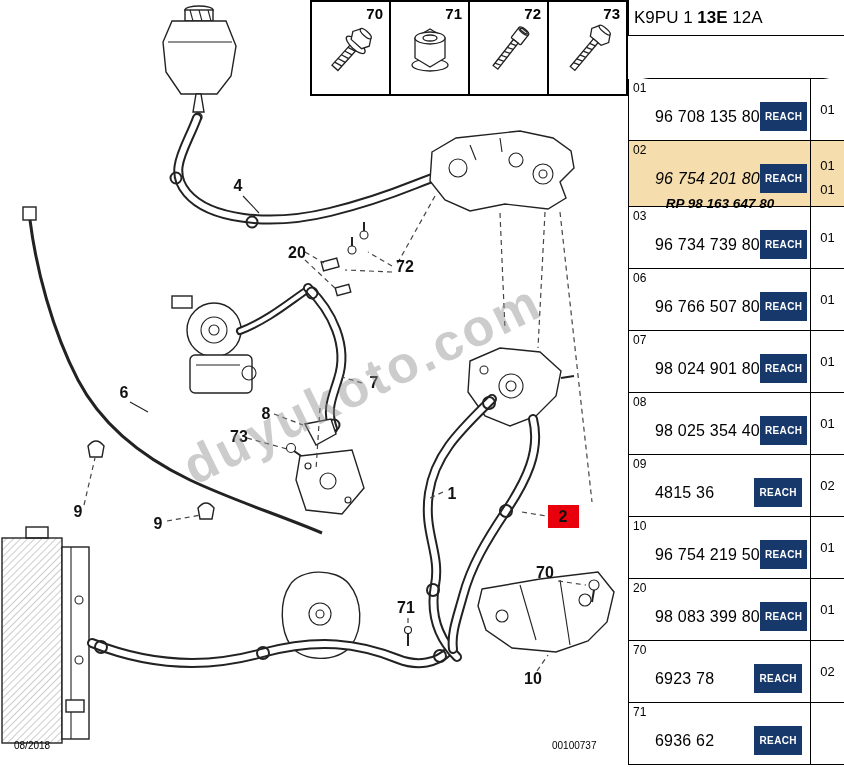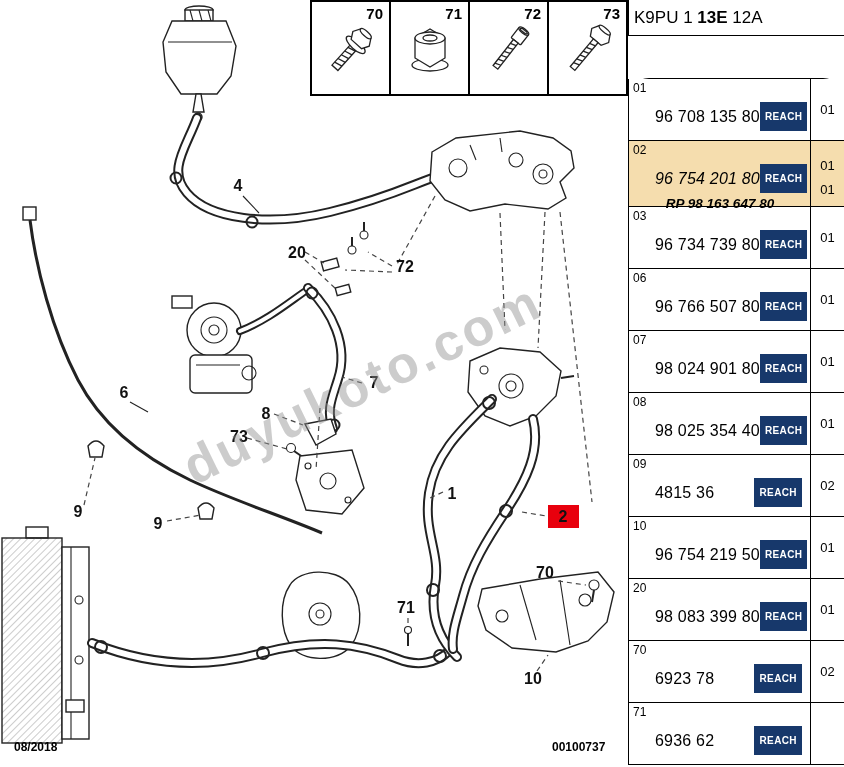--- a/index.html
+++ b/index.html
@@ -3,21 +3,21 @@
 <meta charset="utf-8">
 <style>
   *{margin:0;padding:0;box-sizing:border-box;}
   html,body{width:844px;height:767px;overflow:hidden;background:#fff;
     font-family:"Liberation Sans",sans-serif;color:#000;}
   #stage{position:relative;width:844px;height:767px;background:#fff;}
 
   
   #diagram-area{position:absolute;left:0;top:0;width:628px;height:767px;}
   #diagram-svg{position:absolute;left:0;top:0;}
-  .bottom-label{position:absolute;font-size:12px;font-weight:bold;}
+  .bottom-label{position:absolute;font-size:10px;font-weight:normal;}
   #date-label{left:14px;top:740px;}
   #doc-label{left:552px;top:740px;text-align:right;}
 
   .outline{fill:#fff;stroke:#222;stroke-width:1.4;}
   .thin{fill:none;stroke:#222;stroke-width:1.1;}
   .dash{fill:none;stroke:#444;stroke-width:1.2;stroke-dasharray:5 4;}
   .hose-o{fill:none;stroke:#222;stroke-width:10;stroke-linecap:round;}
   .hose-i{fill:none;stroke:#fff;stroke-width:6;stroke-linecap:round;}
   .hose-o.sm{stroke-width:8;} .hose-i.sm{stroke-width:4;}
   .pipe{fill:none;stroke:#222;stroke-width:3;}

